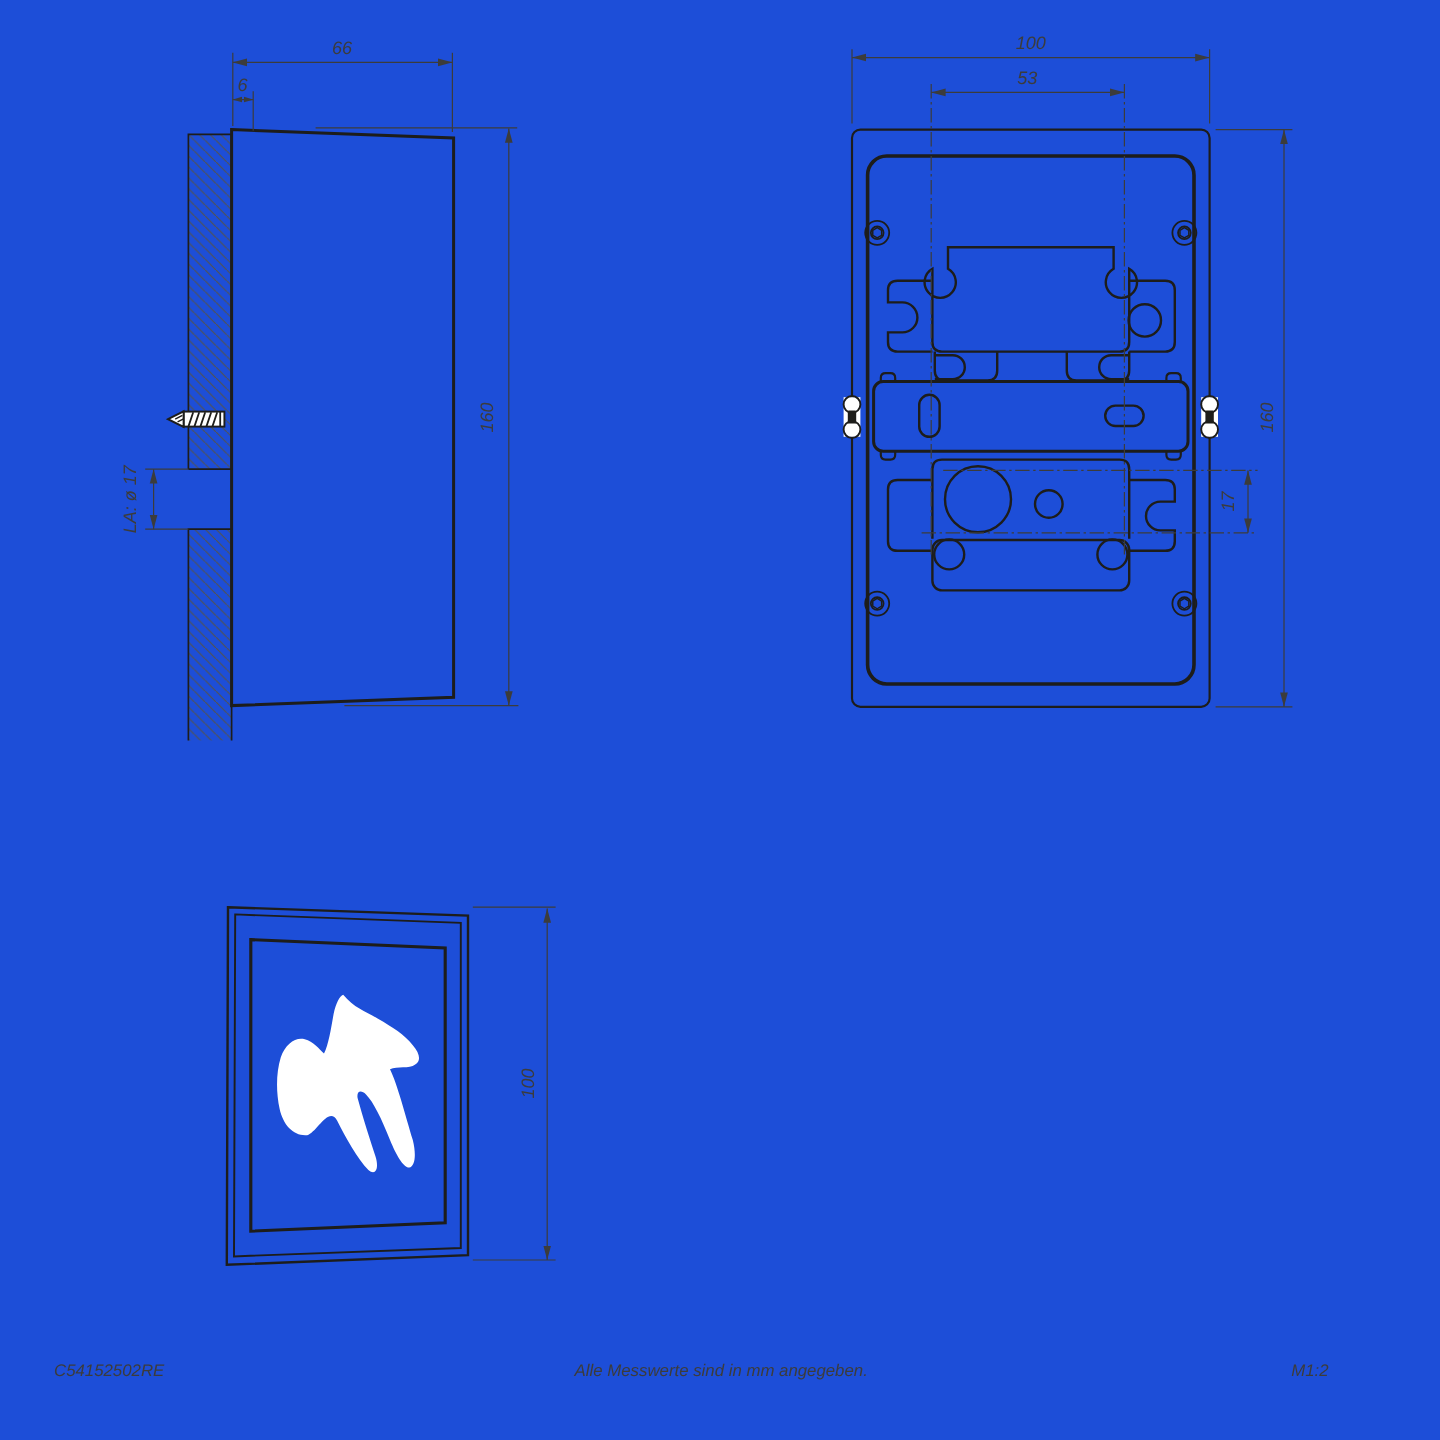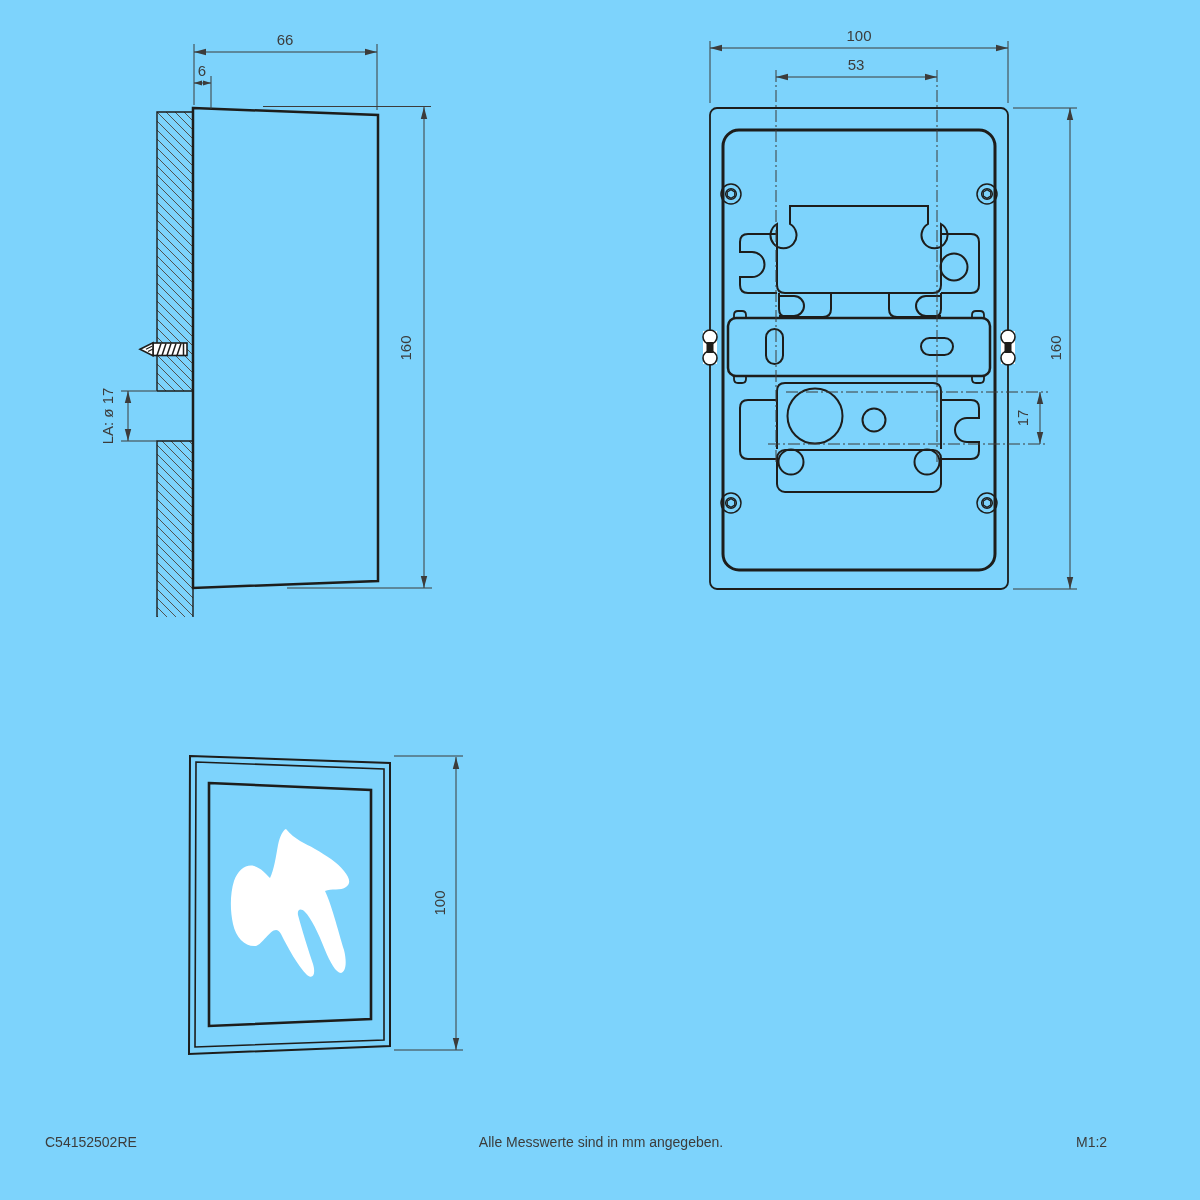--- a/index.html
+++ b/index.html
@@ -1,16 +1,16 @@
 <!DOCTYPE html>
 <html><head>
 <meta charset="utf-8">
 <style>
   html,body{margin:0;padding:0;background:#ffffff;}
-  .page{width:1200px;height:1200px;position:relative;background:#7dd3fc;overflow:hidden;}
+  .page{width:1200px;height:1200px;position:relative;background:#1d4ed8;overflow:hidden;font-style:italic;}
   svg{display:block;}
   text{font-family:"Liberation Sans","DejaVu Sans",sans-serif;fill:#3c3c3b;}
   .dim-label{font-size:15px;}
   .footer-label{font-size:14px;}
   .outline{stroke:#1d1d1b;fill:none;}
   .thin{stroke:#3c3c3b;stroke-width:1;fill:none;}
   .cl{stroke:#3c3c3b;stroke-width:1;fill:none;stroke-dasharray:12 3 2 3;}
 </style>
 </head>
 <body>

